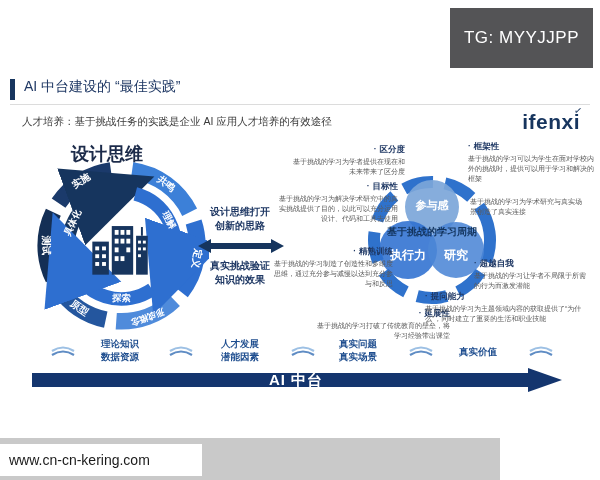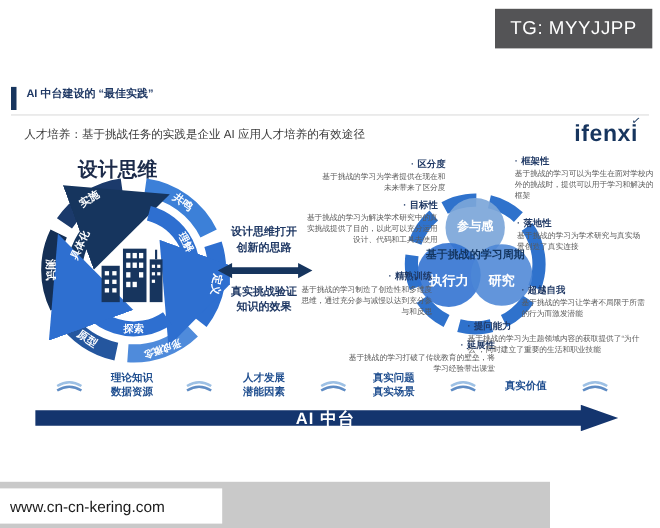--- a/index.html
+++ b/index.html
@@ -2,28 +2,28 @@
 <html><head>
 <meta charset="utf-8">
 <style>
   html,body{margin:0;padding:0;background:#ffffff;}
   *{box-sizing:border-box;}
   body{font-family:"Liberation Sans","DejaVu Sans",sans-serif;}
   #stage{position:relative;width:600px;height:480px;background:#ffffff;overflow:hidden;}
 
   
   .tg-badge{position:absolute;top:8px;right:7px;background:#545456;color:#fff;
-    font-size:17px;letter-spacing:.5px;padding:8px 14px;line-height:1.2;}
+    font-size:17px;letter-spacing:.5px;padding:20px 14px;line-height:1.2;}
   .bottom-strip{position:absolute;left:0;top:438px;width:500px;height:42px;background:#c9c9c9;}
   .url-box{position:absolute;left:0;top:6px;width:202px;height:32px;background:#ffffff;
     display:flex;align-items:center;padding-left:9px;font-size:14px;color:#1a1a1a;}
 
   
   .accent-bar{position:absolute;left:10px;top:79px;width:5px;height:21px;background:#17355e;}
-  .page-title{position:absolute;left:24px;top:78px;font-size:10px;font-weight:bold;color:#1f3864;}
+  .page-title{position:absolute;left:24px;top:78px;font-size:14px;font-weight:normal;color:#1f3864;}
   .logo{position:absolute;right:20px;top:70px;font-size:21px;font-weight:bold;color:#17355e;letter-spacing:.5px;margin-top:40px;}
   .logo .tick{position:absolute;top:-5px;right:-3px;font-size:10px;font-weight:bold;color:#17355e;transform:rotate(10deg);}
   .title-divider{position:absolute;left:10px;top:104px;width:580px;height:1px;background:#dcdcdc;}
   .subtitle{position:absolute;left:22px;top:115px;font-size:10.5px;color:#3a3a3a;}
 
   
   .dt-label{position:absolute;left:52px;top:142px;width:110px;text-align:center;
     font-size:18px;font-weight:bold;color:#1c2b4a;}
   .dt-svg{position:absolute;left:34px;top:158px;}
 
@@ -176,21 +176,20 @@
   </div>
   <div class="callout rt co-extensibility">
     <div class="c-title"><span class="dot">·</span><span>延展性</span></div>
     <div class="c-text">基于挑战的学习打破了传统教育的壁垒，将学习经验带出课堂</div>
   </div>
   <div class="callout co-framework">
     <div class="c-title"><span class="dot">·</span><span>框架性</span></div>
     <div class="c-text">基于挑战的学习可以为学生在面对学校内外的挑战时，提供可以用于学习和解决的框架</div>
   </div>
   <div class="callout co-practicality">
-    <div class="c-title"><span class="dot">·</span><span>落地性</span></div>
     <div class="c-text">基于挑战的学习为学术研究与真实场景创造了真实连接</div>
   </div>
   <div class="callout co-transcend">
     <div class="c-title"><span class="dot">·</span><span>超越自我</span></div>
     <div class="c-text">基于挑战的学习让学者不局限于所需的行为而激发潜能</div>
   </div>
   <div class="callout co-questioning">
     <div class="c-title"><span class="dot">·</span><span>提问能力</span></div>
     <div class="c-text">基于挑战的学习为主题领域内容的获取提供了“为什么”，同时建立了重要的生活和职业技能</div>
   </div>

